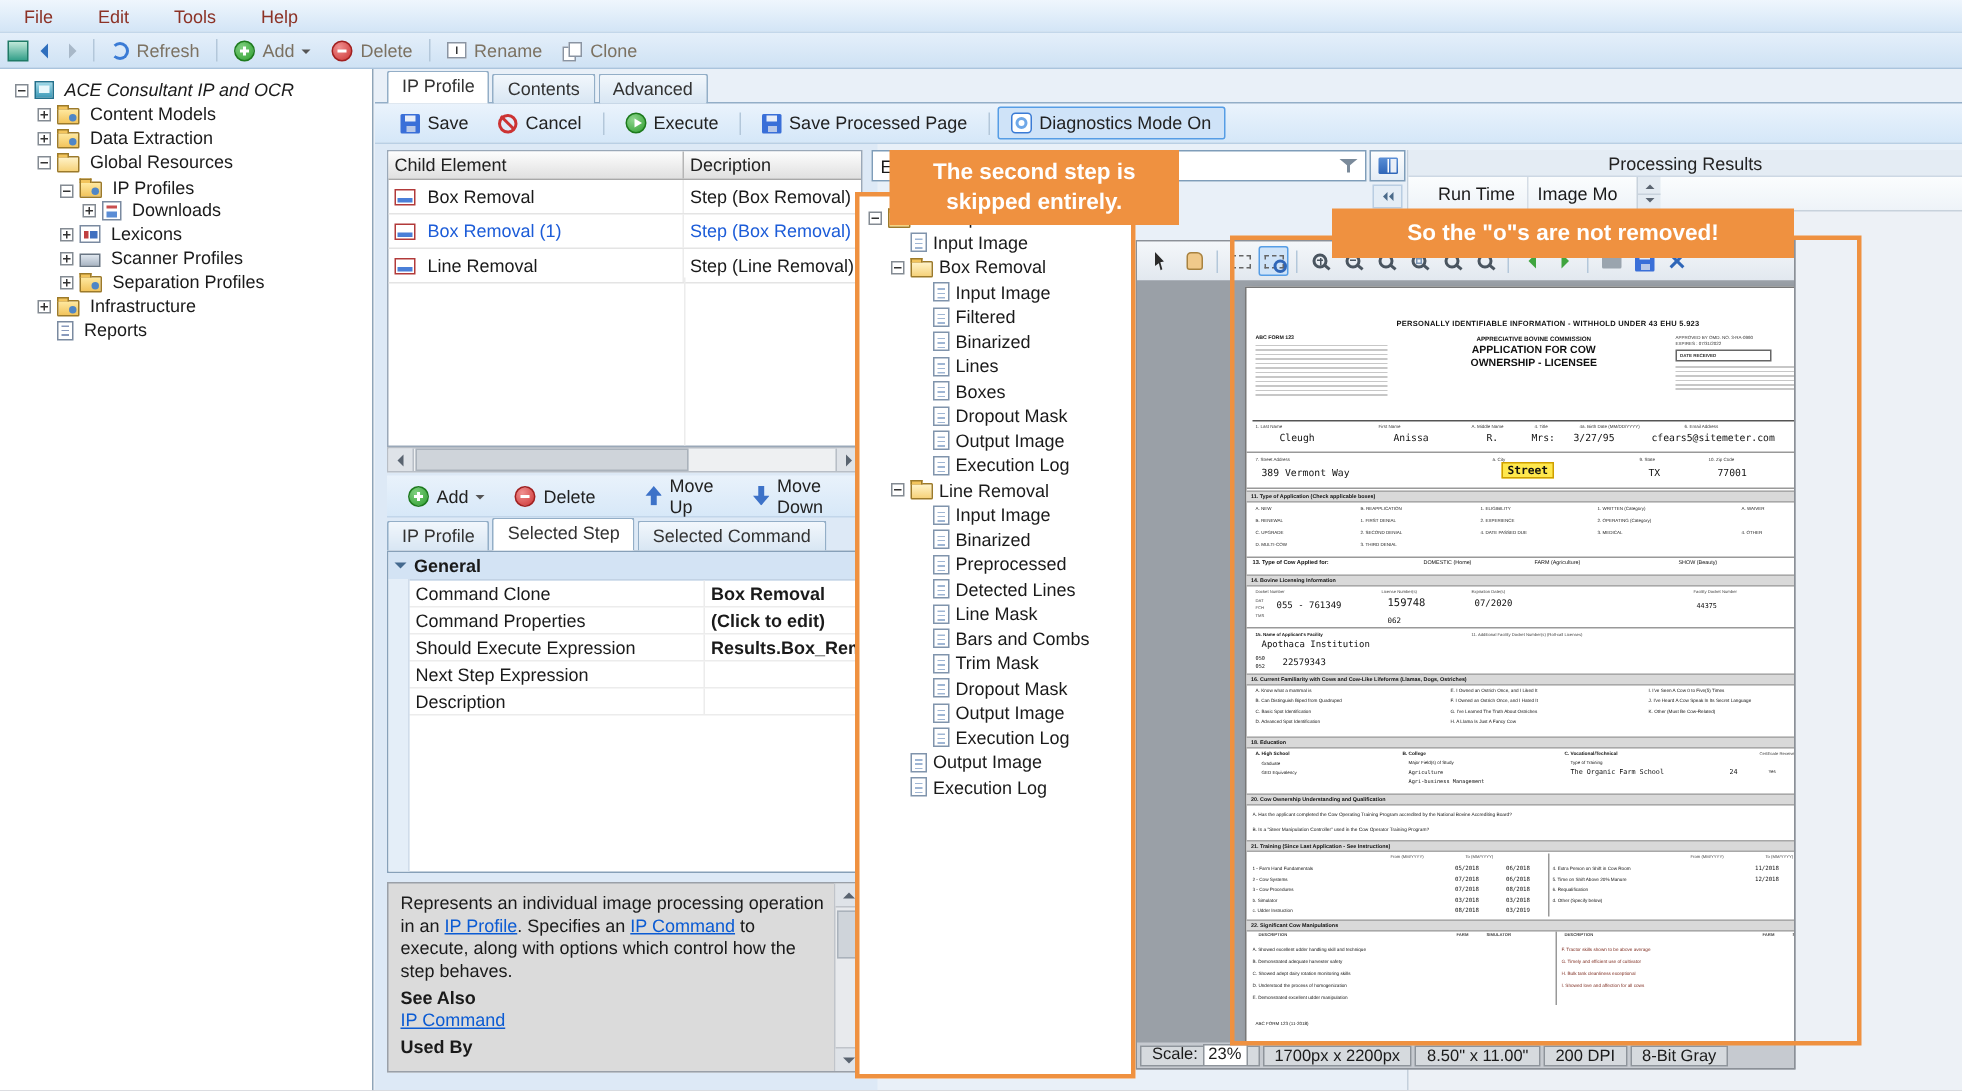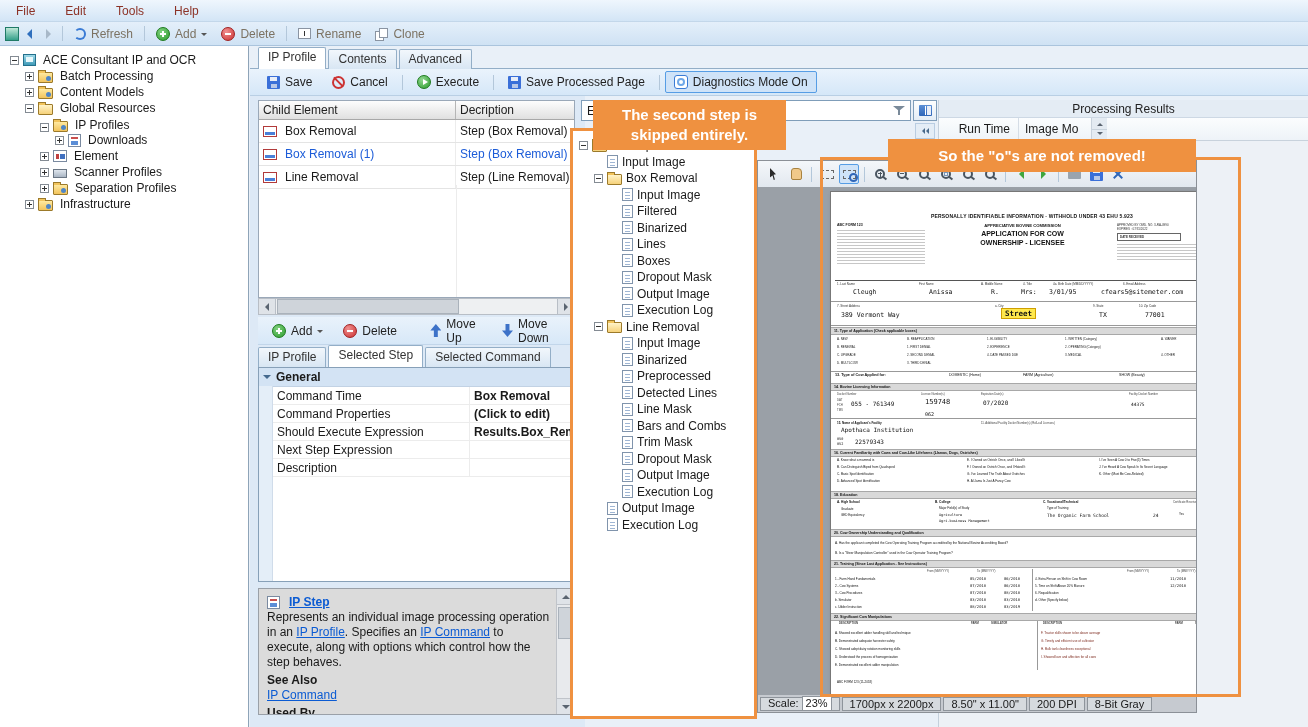--- a/index.html
+++ b/index.html
@@ -241,69 +241,74 @@
         <span class="i-rename"></span>
         <span>Rename</span>
       </span>
     <span class="tbtn">
         <span class="i-clone"></span>
         <span>Clone</span>
       </span>
   </div>
 
   <div class="treepanel">
-    <div class="trow" style="padding-left: 2px;">
+    <div class="trow" style="padding-left: 2px; font-style: italic;">
         <span class="exp minus"></span>
         <span class="ic app"></span>
         <span class="lbl">ACE Consultant IP and OCR</span>
-      </div>
-      <div class="trow" style="padding-left: 17px;">
-        <span class="exp plus"></span>
-        <span class="ic folder-gear"></span>
-        <span class="lbl">Batch Processing</span>
       </div>
       <div class="trow" style="padding-left: 17px;">
         <span class="exp plus"></span>
         <span class="ic folder-gear"></span>
         <span class="lbl">Content Models</span>
       </div>
       <div class="trow" style="padding-left: 17px;">
+        <span class="exp plus"></span>
+        <span class="ic folder-gear"></span>
+        <span class="lbl">Data Extraction</span>
+      </div>
+      <div class="trow" style="padding-left: 17px;">
         <span class="exp minus"></span>
         <span class="ic folder-open"></span>
         <span class="lbl">Global Resources</span>
       </div>
       <div class="trow" style="padding-left: 32px; align-items: flex-end;">
         <span class="exp minus"></span>
         <span class="ic folder-gear"></span>
         <span class="lbl">IP Profiles</span>
       </div>
       <div class="trow" style="padding-left: 47px;">
         <span class="exp plus"></span>
         <span class="ic profile"></span>
         <span class="lbl">Downloads</span>
       </div>
       <div class="trow" style="padding-left: 32px;">
         <span class="exp plus"></span>
         <span class="ic abc"></span>
-        <span class="lbl">Element</span>
+        <span class="lbl">Lexicons</span>
       </div>
       <div class="trow" style="padding-left: 32px;">
         <span class="exp plus"></span>
         <span class="ic scanner"></span>
         <span class="lbl">Scanner Profiles</span>
       </div>
       <div class="trow" style="padding-left: 32px;">
         <span class="exp plus"></span>
         <span class="ic folder-gear"></span>
         <span class="lbl">Separation Profiles</span>
       </div>
       <div class="trow" style="padding-left: 17px;">
         <span class="exp plus"></span>
         <span class="ic folder-gear"></span>
         <span class="lbl">Infrastructure</span>
+      </div>
+      <div class="trow" style="padding-left: 17px;">
+        <span class="exp none"></span>
+        <span class="ic report"></span>
+        <span class="lbl">Reports</span>
       </div>
   </div>
 
   <div class="maintabs">
     <div class="tab active">IP Profile</div>
       <div class="tab">Contents</div>
       <div class="tab">Advanced</div>
   </div>
 
   <div class="actionbar">
@@ -400,21 +405,21 @@
       <div class="tab">Selected Command</div>
   </div>
 
   <div class="proppanel">
     <div class="pghead">
       <span class="pgchev"></span>
       <span>General</span>
     </div>
     <div class="pggutter"></div>
     <div class="pgrow">
-        <span class="pl">Command Time</span>
+        <span class="pl">Command Clone</span>
         <span class="pv">Box Removal</span>
       </div>
       <div class="pgrow">
         <span class="pl">Command Properties</span>
         <span class="pv">(Click to edit)</span>
       </div>
       <div class="pgrow">
         <span class="pl">Should Execute Expression</span>
         <span class="pv">Results.Box_Removal.B</span>
       </div>
@@ -422,24 +427,20 @@
         <span class="pl">Next Step Expression</span>
         <span class="pv"></span>
       </div>
       <div class="pgrow">
         <span class="pl">Description</span>
         <span class="pv"></span>
       </div>
   </div>
 
   <div class="helppanel">
-    <div style="display:flex;align-items:center;gap:5px">
-      <span class="ic profile"></span>
-      <a class="lnk bold">IP Step</a>
-    </div>
     <div>
       <span>Represents an individual image processing operation in an </span><a class="lnk">IP Profile</a><span>. Specifies an </span><a class="lnk">IP Command</a><span> to execute, along with options which control how the step behaves.</span>
     </div>
     <div class="bold" style="margin-top:3px">See Also</div>
     <div><a class="lnk">IP Command</a></div>
     <div class="bold" style="margin-top:3px">Used By</div>
     <div class="vscroll">
       <span class="sbtn">
           <span class="tri-u"></span>
         </span>
@@ -689,21 +690,21 @@
             <span class="dp t3" style="top: 0px; color: rgb(51, 51, 51); left: 150px;">A. Middle Name</span>
             <span class="dp t3" style="top: 0px; color: rgb(51, 51, 51); left: 192px;">4. Title</span>
             <span class="dp t3" style="top: 0px; color: rgb(51, 51, 51); left: 222px;">4a. Birth Date (MM/DD/YYYY)</span>
             <span class="dp t3" style="top: 0px; color: rgb(51, 51, 51); left: 292px;">6. Email Address</span>
         </div>
         <div style="position:absolute;left:0;right:0;top:96px;height:12px">
           <span class="dp mono" style="top: 0px; font-size: 6.5px; left: 22px;">Cleugh</span>
             <span class="dp mono" style="top: 0px; font-size: 6.5px; left: 98px;">Anissa</span>
             <span class="dp mono" style="top: 0px; font-size: 6.5px; left: 160px;">R.</span>
             <span class="dp mono" style="top: 0px; font-size: 6.5px; left: 190px;">Mrs:</span>
-            <span class="dp mono" style="top: 0px; font-size: 6.5px; left: 218px;">3/01/95</span>
+            <span class="dp mono" style="top: 0px; font-size: 6.5px; left: 218px;">3/27/95</span>
             <span class="dp mono" style="top: 0px; font-size: 6.5px; left: 270px;">cfears5@sitemeter.com</span>
         </div>
         <div class="d-line" style="top:109px"></div>
 
         <div style="position:absolute;left:0;right:0;top:112px;height:5px">
           <span class="dp t3" style="top: 0px; color: rgb(51, 51, 51); left: 6px;">7. Street Address</span>
             <span class="dp t3" style="top: 0px; color: rgb(51, 51, 51); left: 164px;">a. City</span>
             <span class="dp t3" style="top: 0px; color: rgb(51, 51, 51); left: 262px;">9. State</span>
             <span class="dp t3" style="top: 0px; color: rgb(51, 51, 51); left: 308px;">10. Zip Code</span>
         </div>

